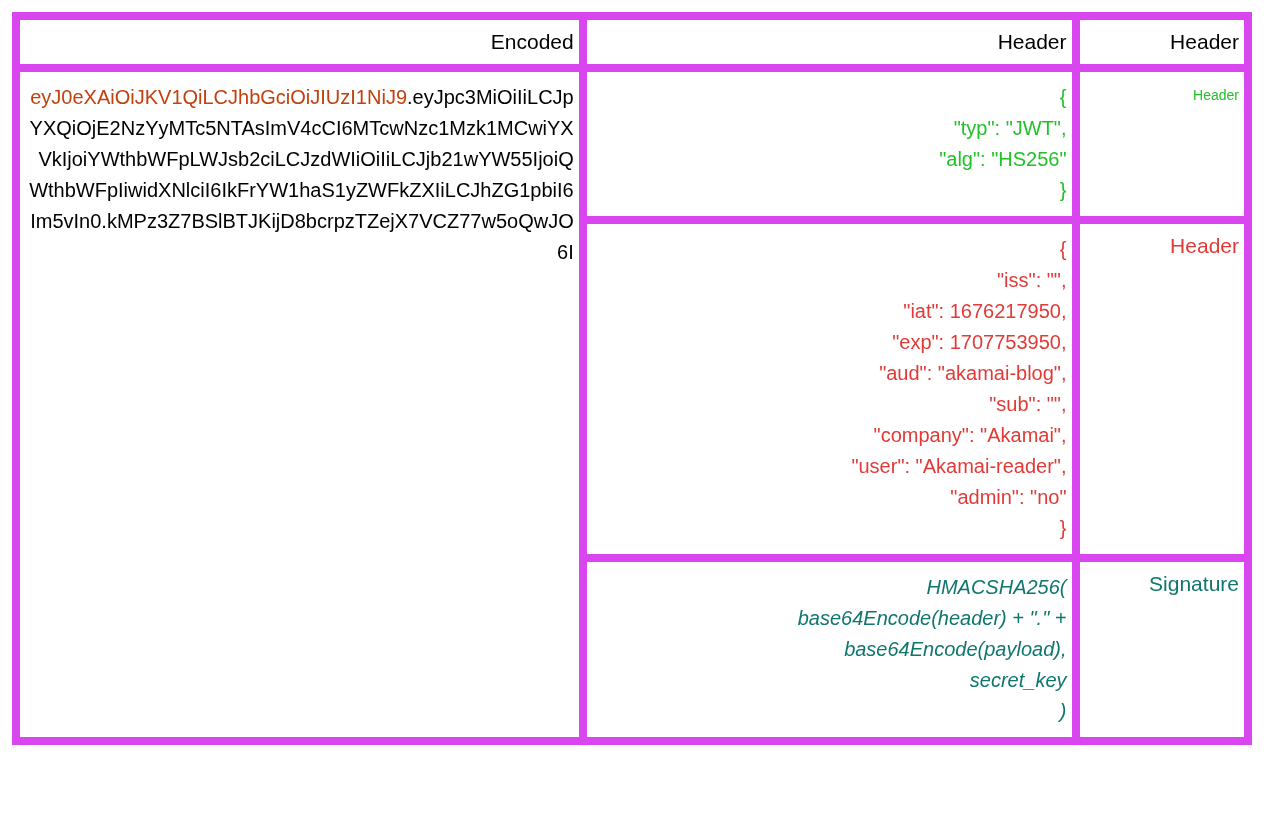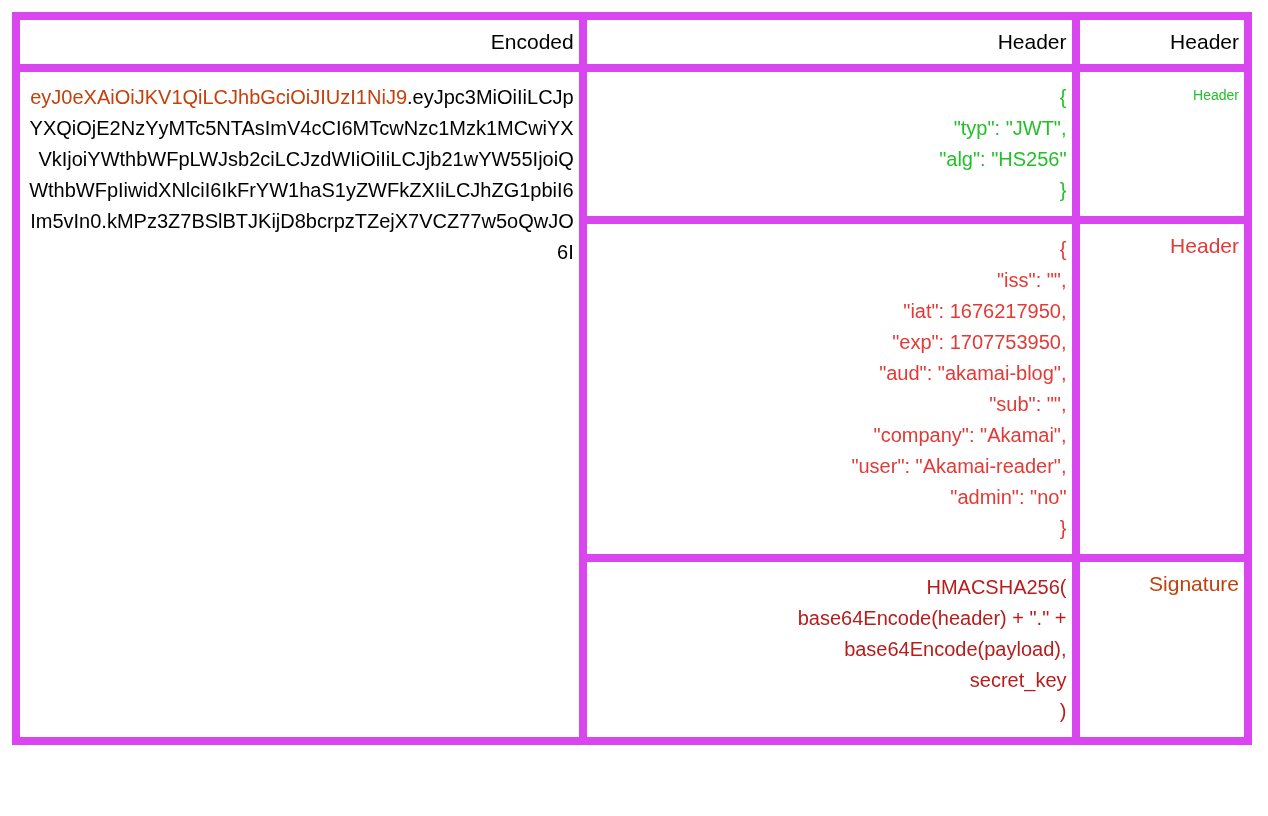--- a/index.html
+++ b/index.html
@@ -38,24 +38,24 @@
     .enc-dot { color: #000; }
     .enc-sig { color: #000; }
     .decoded {
       font-family: Arial, Helvetica, sans-serif;
       white-space: pre;
       line-height: 1.55;
       font-size: 20px;
     }
     .dec-header { color: #22c128; }
     .dec-payload { color: #e23a36; }
-    .dec-signature { color: #b91c1c; }
+    .dec-signature { color: #0f766e; font-style: italic; }
     .part-header { color: #22c128; font-size: 14px; }
     .part-payload { color: #e23a36; font-size: 21px; }
-    .part-signature { color: #c2410c; font-size: 21px; }
+    .part-signature { color: #0f766e; font-size: 21px; }
   </style>
 </head>
 <body>
 
 <table>
   <colgroup>
     <col class="c-encoded">
     <col class="c-decoded">
     <col class="c-parts">
   </colgroup>

